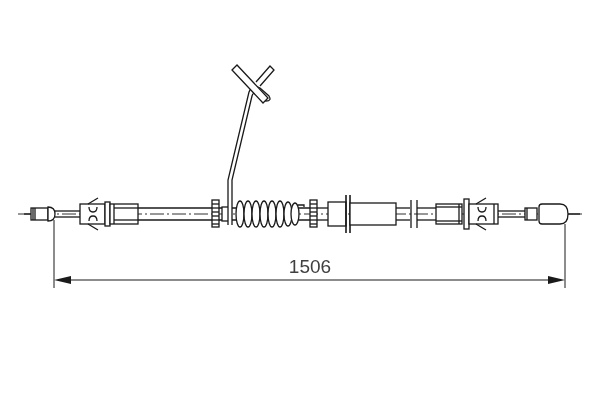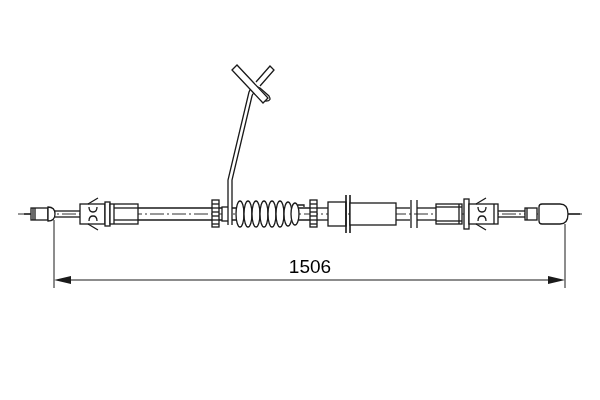--- a/index.html
+++ b/index.html
@@ -1,20 +1,20 @@
 <!DOCTYPE html>
 <html><head>
 <meta charset="utf-8">
 <style>
   html, body { margin:0; padding:0; background:#ffffff; }
   body { width:600px; height:400px; position:relative; overflow:hidden; }
   #drawing { position:absolute; left:0; top:0; width:600px; height:400px; }
   .dim-label {
     position:absolute; left:0; top:256px; width:600px; text-align:center;
-    font-family:"Liberation Sans", sans-serif; font-size:19px; color:#000000;
+    font-family:"Liberation Sans", sans-serif; font-size:19px; color:#404040;
     padding-left:20px; box-sizing:border-box;
   }
 </style>
 </head>
 <body>
 
 <svg id="drawing" viewBox="0 0 600 400" xmlns="http://www.w3.org/2000/svg">
   <g fill="none" stroke="#1a1a1a" stroke-width="1.3">
 
     <line x1="18" y1="214" x2="585" y2="214" stroke-width="0.9" stroke-dasharray="14,3,2,3"></line>

